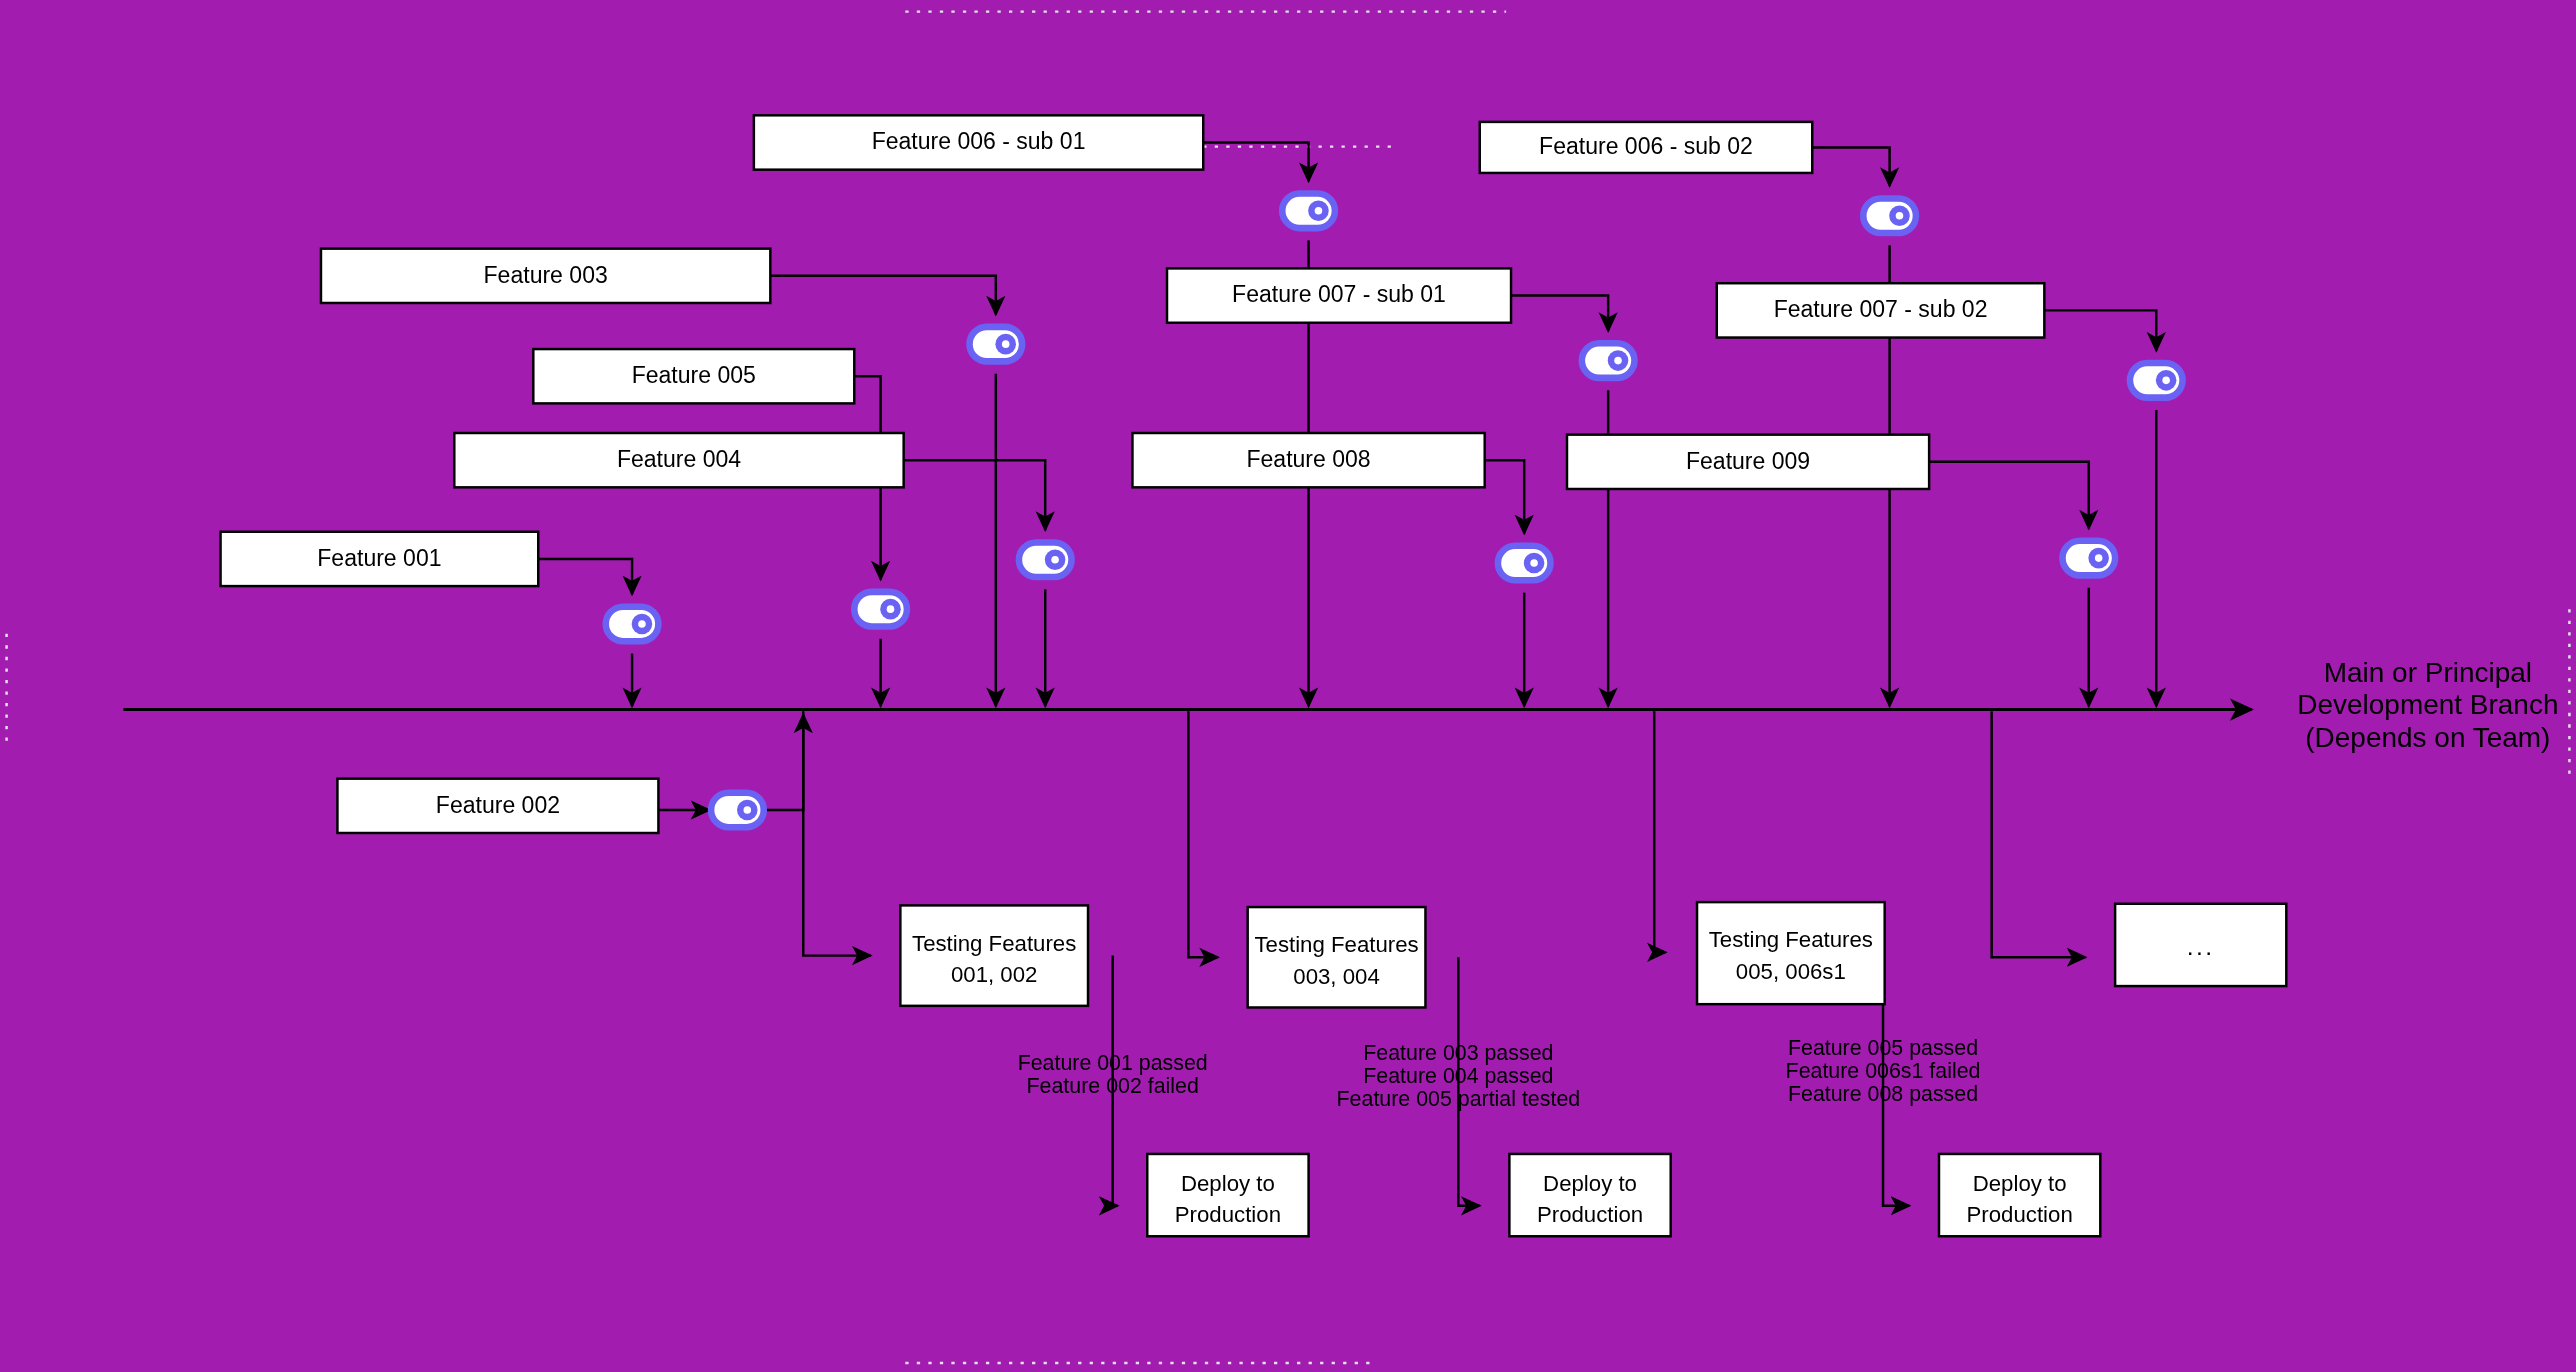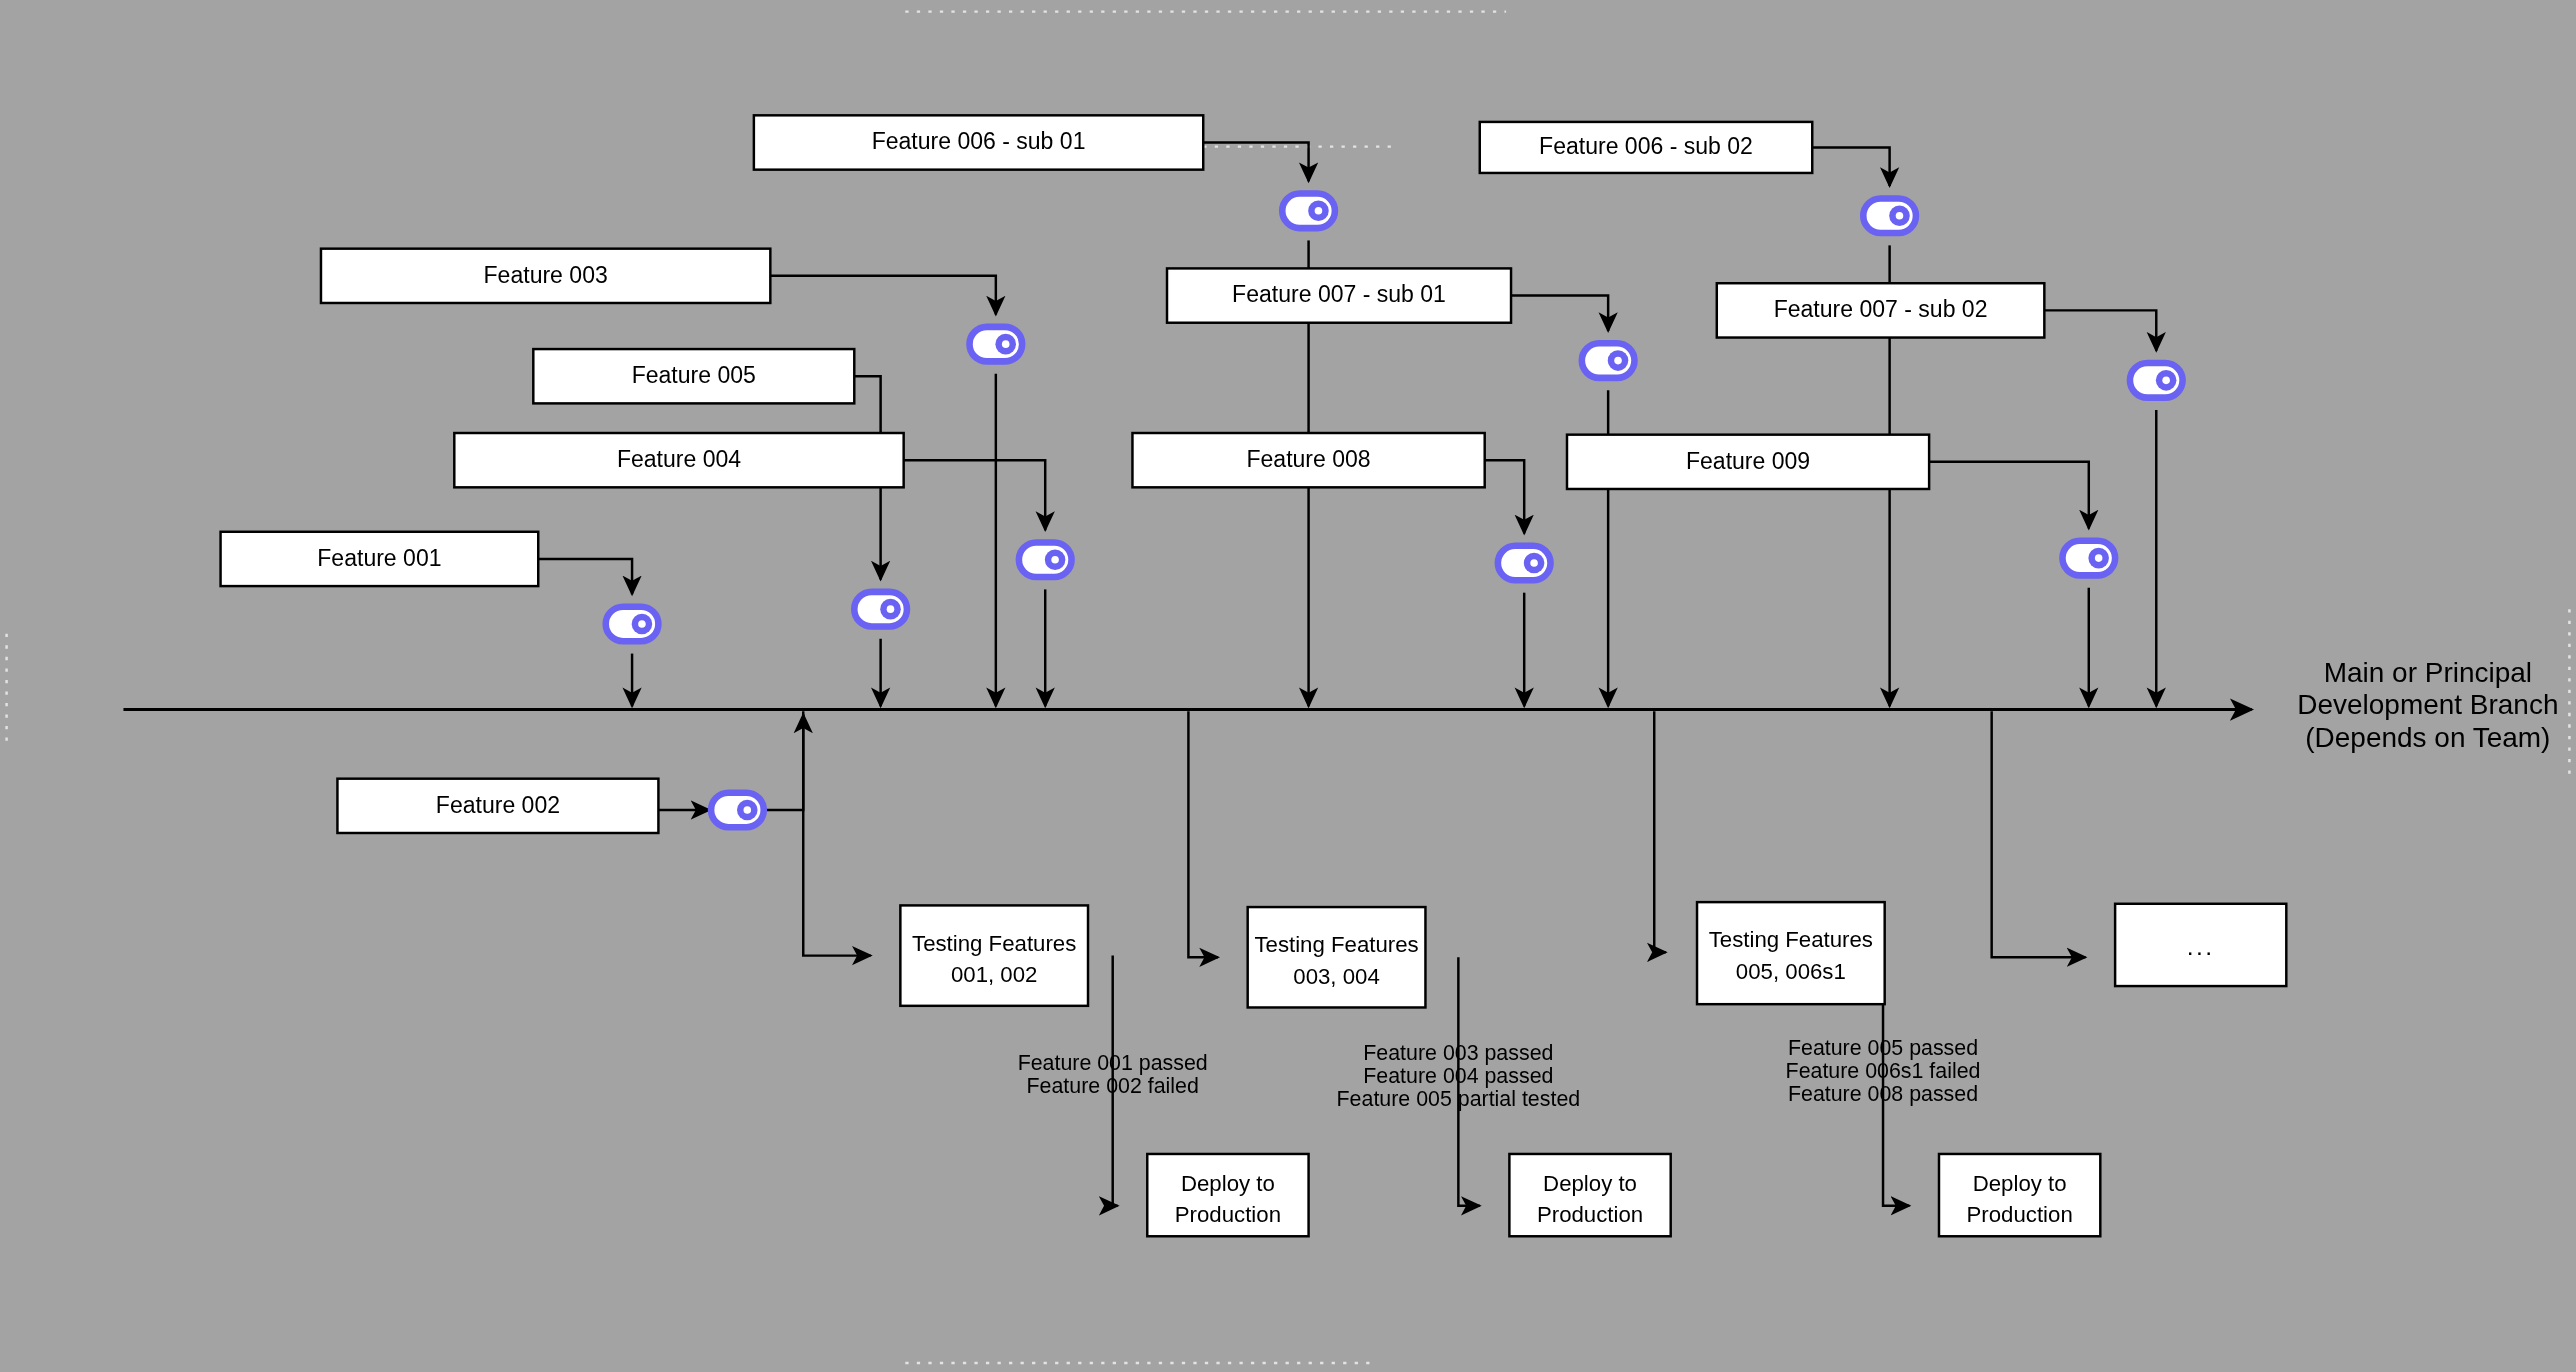--- a/index.html
+++ b/index.html
@@ -10,21 +10,21 @@
   body {
     width: 2576px;
     height: 1373px;
     font-family: "Liberation Sans", sans-serif;
     overflow: hidden;
   }
   #diagram-root {
     position: relative;
     width: 2576px;
     height: 1373px;
-    background: #a3a3a3;
+    background: #a21caf;
   }
   svg#flow-svg {
     position: absolute;
     left: 0;
     top: 0;
     width: 2576px;
     height: 1373px;
   }
   .node-rect {
     fill: #ffffff;

